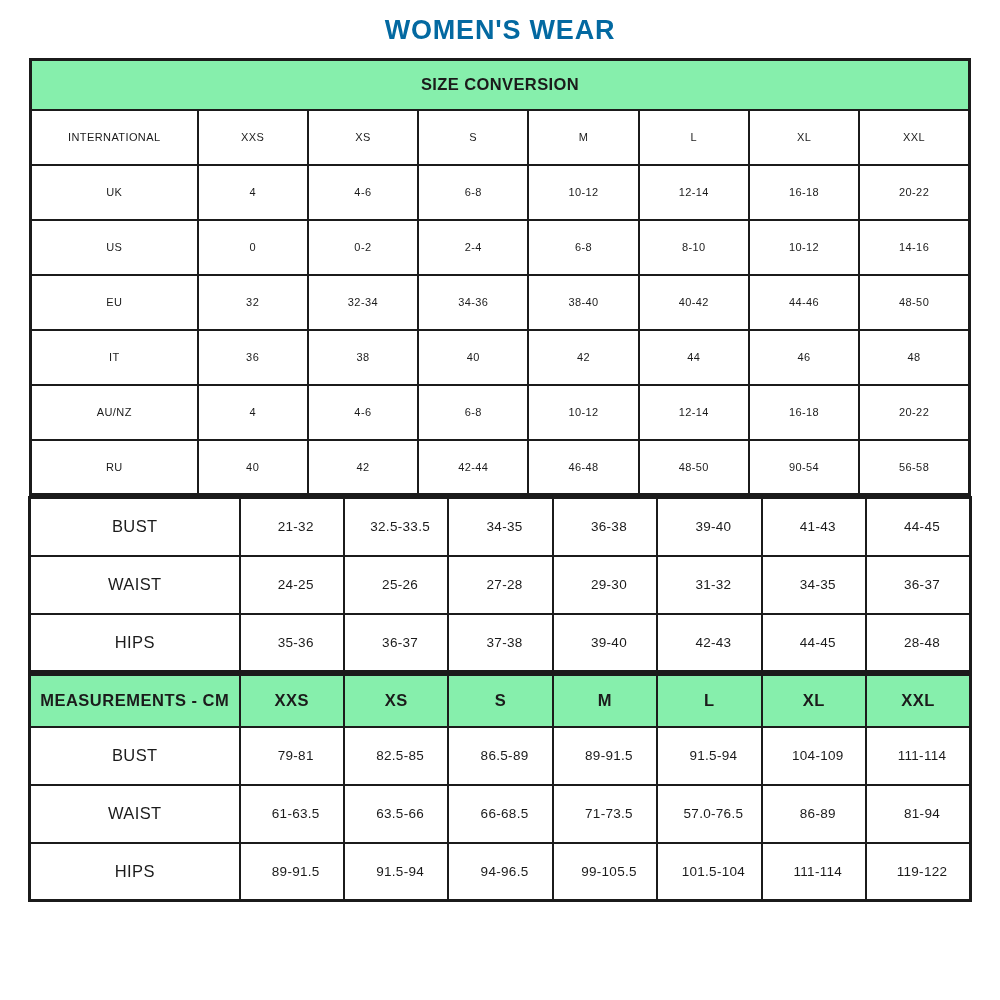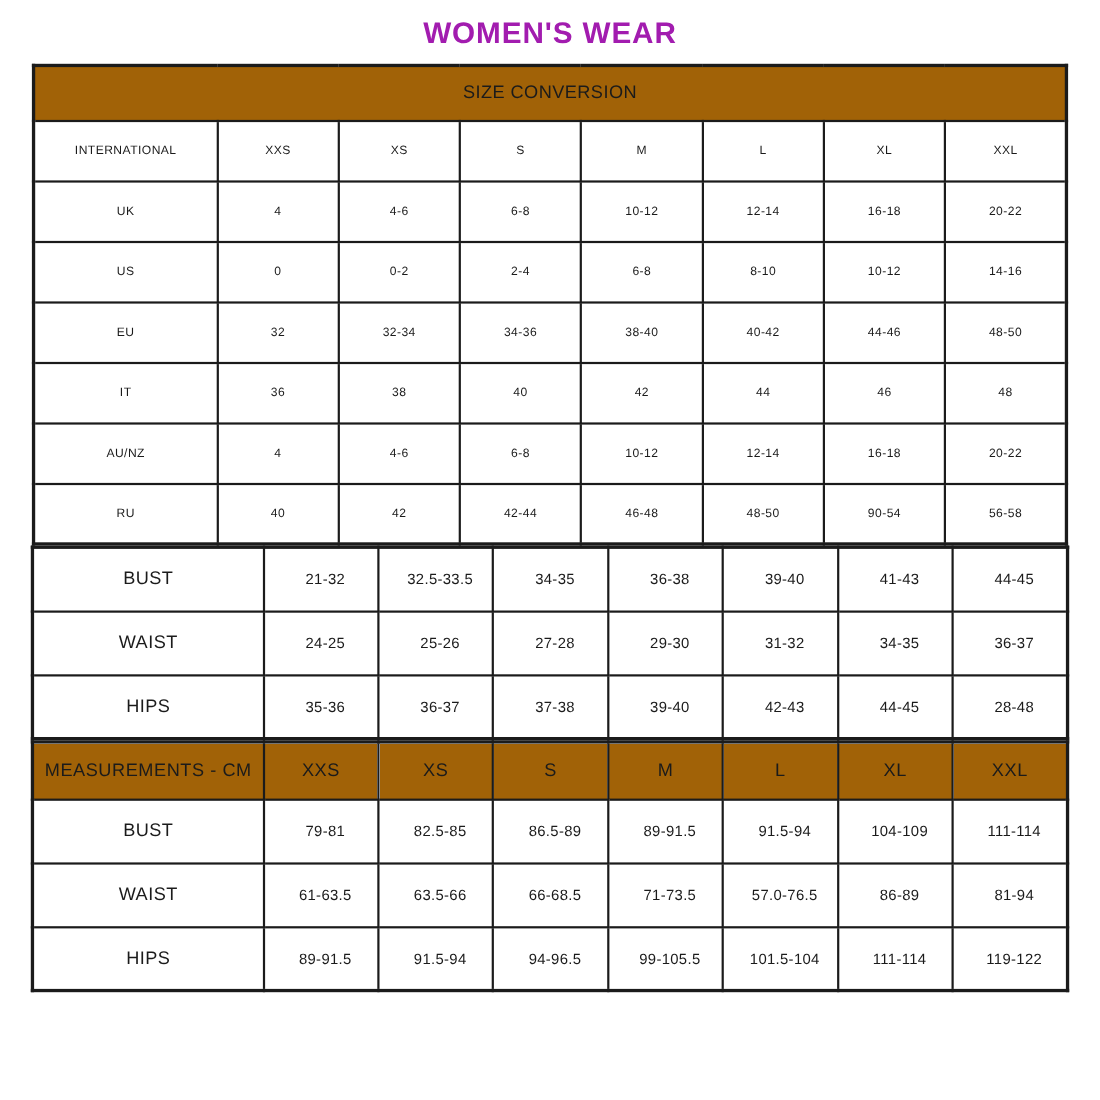--- a/index.html
+++ b/index.html
@@ -11,39 +11,39 @@
     font-family: "Liberation Sans", "DejaVu Sans", sans-serif;
     color: #1b1b1b;
   }
   .page { width: 1000px; height: 1000px; padding-top: 15px; }
   .title {
     margin: 0 0 12px 0;
     text-align: center;
     font-size: 27px;
     font-weight: 700;
     letter-spacing: 0.8px;
-    color: #a21caf;
+    color: #0369a1;
   }
   table.tbl {
     border-collapse: collapse;
     table-layout: fixed;
     margin: 0 auto;
     border: 3px solid #1b1b1b;
   }
   .tbl td {
     border: 2px solid #1b1b1b;
     text-align: center;
     vertical-align: middle;
     padding: 0 4px;
     overflow: hidden;
     white-space: nowrap;
   }
   .hdr {
-    background: #a16207;
-    font-weight: 400;
+    background: #86efac;
+    font-weight: 700;
     letter-spacing: 0.5px;
   }
   
   .t1 { width: 942px; }
   .t1 td { height: 55px; font-size: 11px; letter-spacing: 0.4px; }
   .t1 td.hdr { height: 50px; font-size: 16.5px; }
   
   .t2, .t3 { width: 944px; margin-top: 9px; }
   .t2 td, .t3 td { height: 58px; }
   .t2 td.hdr, .t3 td.hdr { height: 52px; font-size: 16.5px; }

